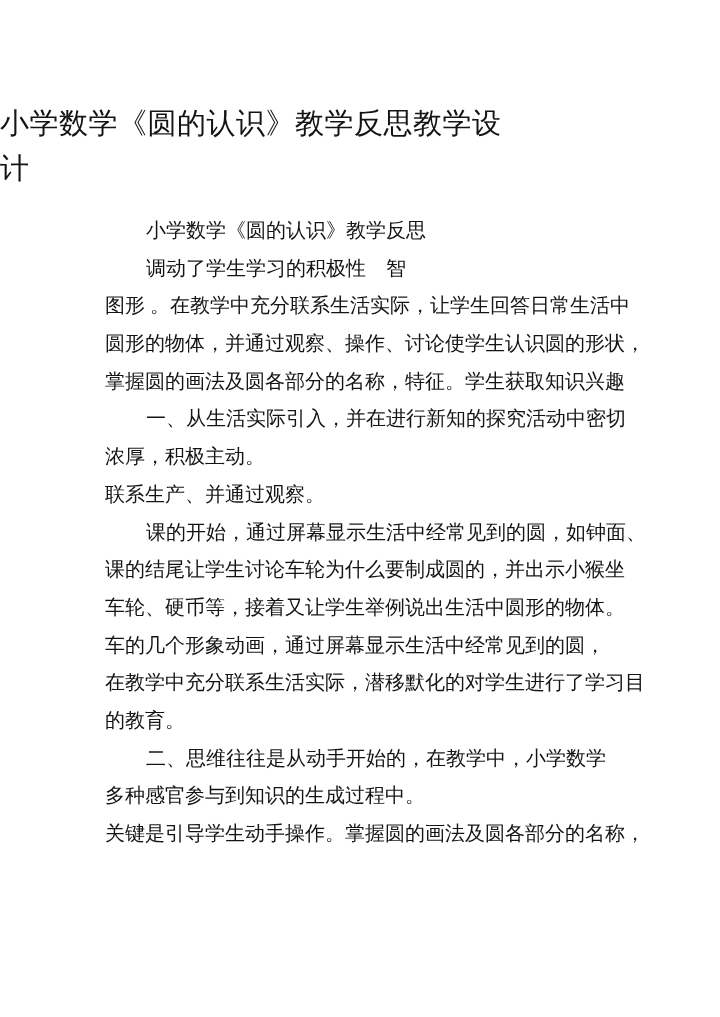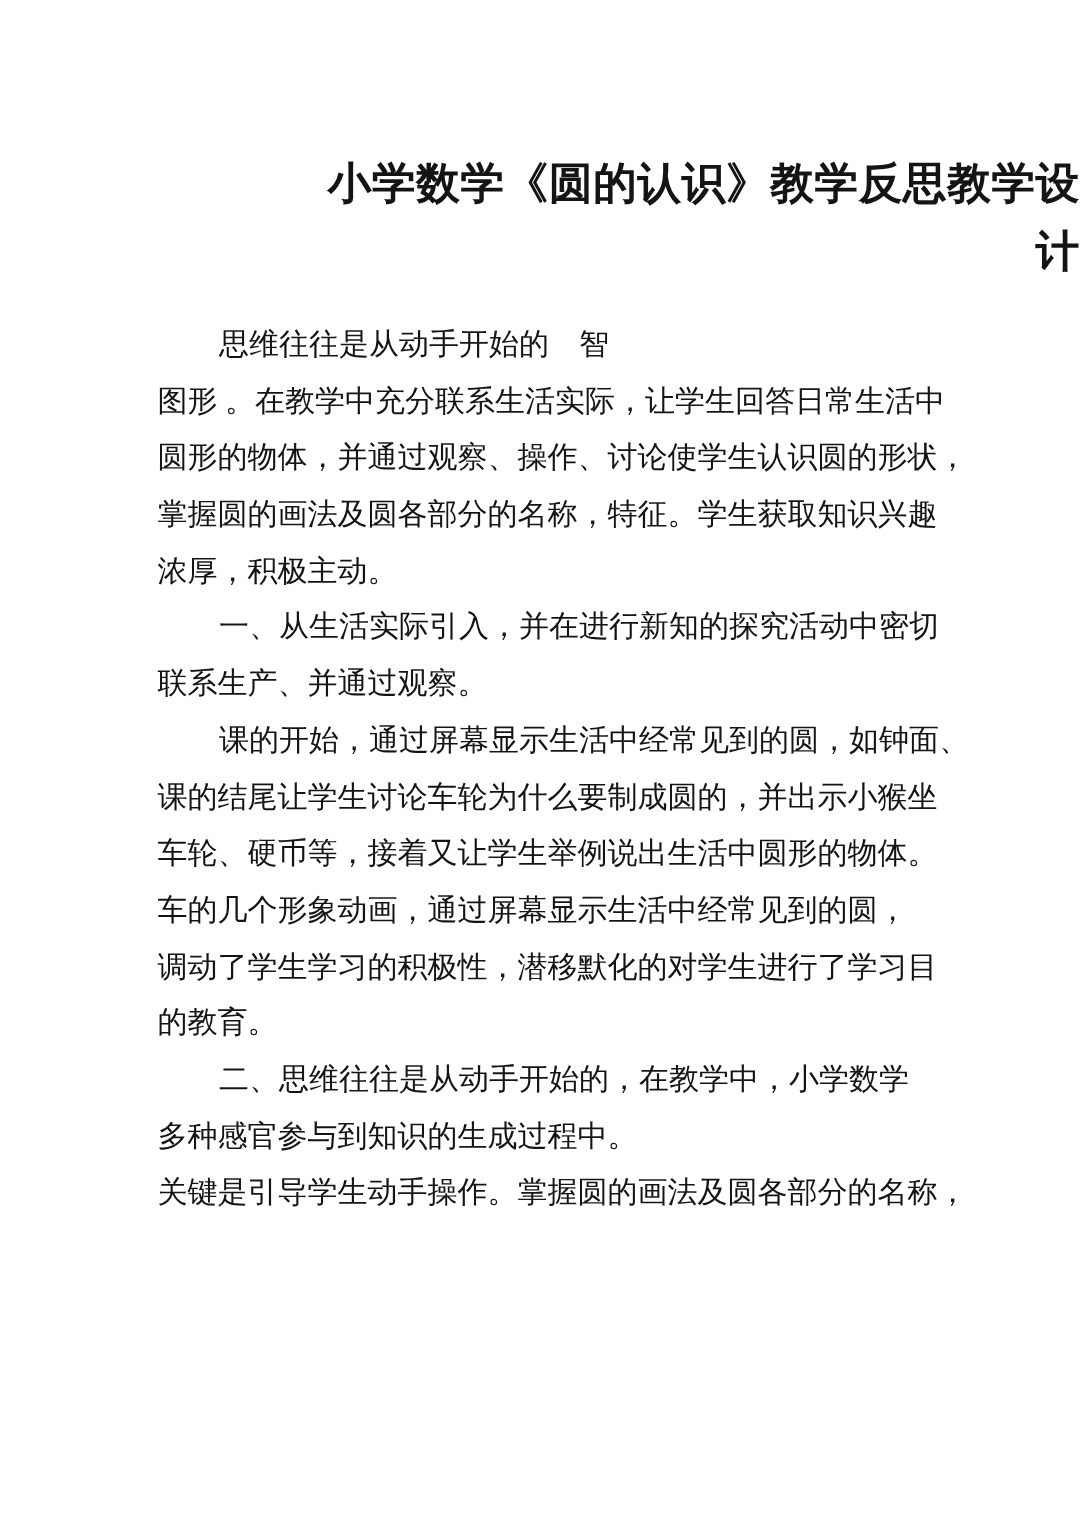--- a/index.html
+++ b/index.html
@@ -15,23 +15,23 @@
     background: #ffffff;
     color: #141414;
     font-family: "Liberation Serif", serif;
     overflow: hidden;
   }
   .doc-title {
     position: absolute;
     top: 82px;
     left: 0;
     width: 720px;
-    text-align: right;
+    text-align: left;
     font-size: 29px;
-    font-weight: bold;
+    font-weight: normal;
     line-height: 45px;
     letter-spacing: 0.5px;
   }
   .doc-body {
     position: absolute;
     top: 212px;
     left: 105px;
     width: 512px;
     font-size: 20px;
     line-height: 37.7px;
@@ -48,30 +48,31 @@
 </head>
 <body>
 
 <div class="page">
   <h1 class="doc-title">
     <div>小学数学《圆的认识》教学反思教学设</div>
     <div>计</div>
   </h1>
   <div class="doc-body">
 
-      <div class="line indent">思维往往是从动手开始的　智</div>
+  <div class="line indent">小学数学《圆的认识》教学反思</div>
+      <div class="line indent">调动了学生学习的积极性　智</div>
       <div class="line">图形 。在教学中充分联系生活实际，让学生回答日常生活中</div>
       <div class="line">圆形的物体，并通过观察、操作、讨论使学生认识圆的形状，</div>
       <div class="line">掌握圆的画法及圆各部分的名称，特征。学生获取知识兴趣</div>
+      <div class="line indent">一、从生活实际引入，并在进行新知的探究活动中密切</div>
       <div class="line">浓厚，积极主动。</div>
-      <div class="line indent">一、从生活实际引入，并在进行新知的探究活动中密切</div>
       <div class="line">联系生产、并通过观察。</div>
       <div class="line indent">课的开始，通过屏幕显示生活中经常见到的圆，如钟面、</div>
       <div class="line">课的结尾让学生讨论车轮为什么要制成圆的，并出示小猴坐</div>
       <div class="line">车轮、硬币等，接着又让学生举例说出生活中圆形的物体。</div>
       <div class="line">车的几个形象动画，通过屏幕显示生活中经常见到的圆，</div>
-      <div class="line">调动了学生学习的积极性，潜移默化的对学生进行了学习目</div>
+      <div class="line">在教学中充分联系生活实际，潜移默化的对学生进行了学习目</div>
       <div class="line">的教育。</div>
       <div class="line indent">二、思维往往是从动手开始的，在教学中，小学数学</div>
       <div class="line">多种感官参与到知识的生成过程中。</div>
       <div class="line">关键是引导学生动手操作。掌握圆的画法及圆各部分的名称，</div>
     </div>
 </div>
 
 </body></html>

